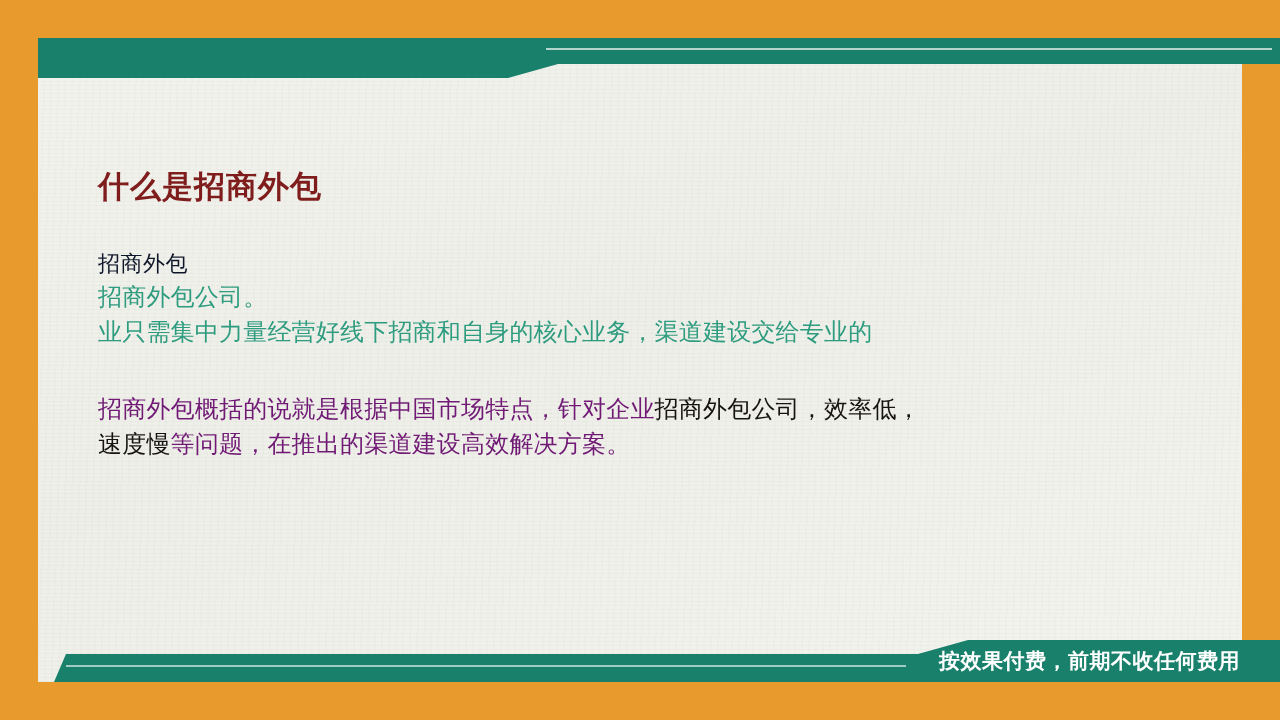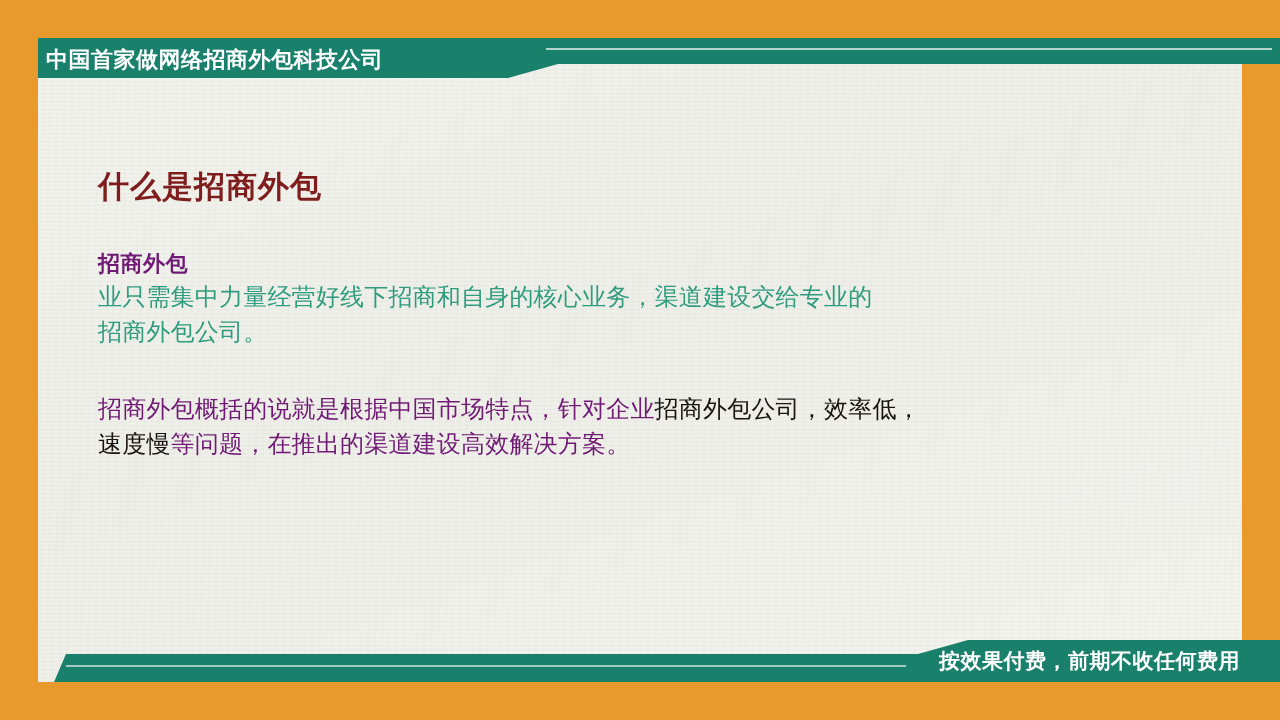--- a/index.html
+++ b/index.html
@@ -94,23 +94,23 @@
     font-size:31px;
     font-weight:bold;
     letter-spacing:1px;
     line-height:1.2;
     margin-bottom:44px;
   }
 
   .para { margin-bottom:0; }
 
   .sub-head {
-    color:#701a75;
+    color:#0f172a;
     font-size:22px;
-    font-weight:bold;
+    font-weight:normal;
     line-height:1.35;
     letter-spacing:0.5px;
   }
 
   .body-line {
     color:#2E9C7F;
     font-size:24px;
     font-weight:normal;
     line-height:1.46;
     letter-spacing:0.2px;
@@ -131,41 +131,40 @@
 
   <div id="header-banner">
     <svg width="1242" height="42" viewBox="0 0 1242 42" xmlns="http://www.w3.org/2000/svg">
 
       <polygon points="0,0 1242,0 1242,26 520,26 470,40 0,40" fill="#18806B"></polygon>
 
       <rect x="508" y="10" width="726" height="2" fill="#CFE4DD" opacity="0.85"></rect>
     </svg>
   </div>
 
-  <div id="header-title">中国首家做网络招商外包科技公司</div>
 
   <div id="footer-banner">
     <svg width="1242" height="52" viewBox="0 0 1242 52" xmlns="http://www.w3.org/2000/svg">
 
       <polygon points="1242,8 1242,50 16,50 28,22 880,22 930,8" fill="#18806B"></polygon>
 
       <rect x="28" y="33" width="840" height="2" fill="#CFE4DD" opacity="0.75"></rect>
     </svg>
   </div>
 
   <div id="footer-text">按效果付费，前期不收任何费用</div>
 
   <div id="content">
 
     <div id="page-title">什么是招商外包</div>
 
     <div class="para">
       <div class="sub-head">招商外包</div>
+      <div class="body-line">招商外包公司。</div>
       <div class="body-line">业只需集中力量经营好线下招商和自身的核心业务，渠道建设交给专业的</div>
-      <div class="body-line">招商外包公司。</div>
     </div>
 
     <div class="para-gap"></div>
 
     <div class="para">
       <div class="body-line">
         <span class="t-green">招商外包概括的说就是根据中国市场特点，针对企业</span><span class="t-dark">招商外包公司，效率低，</span>
       </div>
       <div class="body-line">
         <span class="t-dark">速度慢</span><span class="t-green">等问题，在推出的渠道建设高效解决方案。</span>

